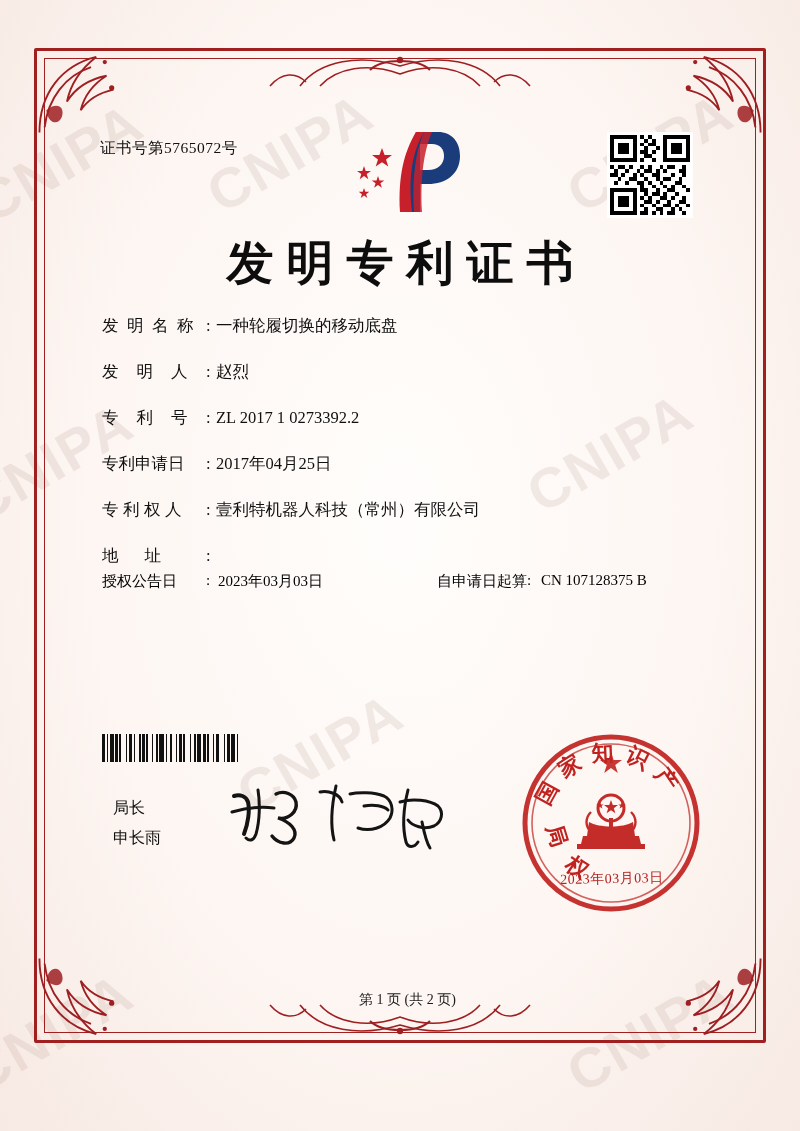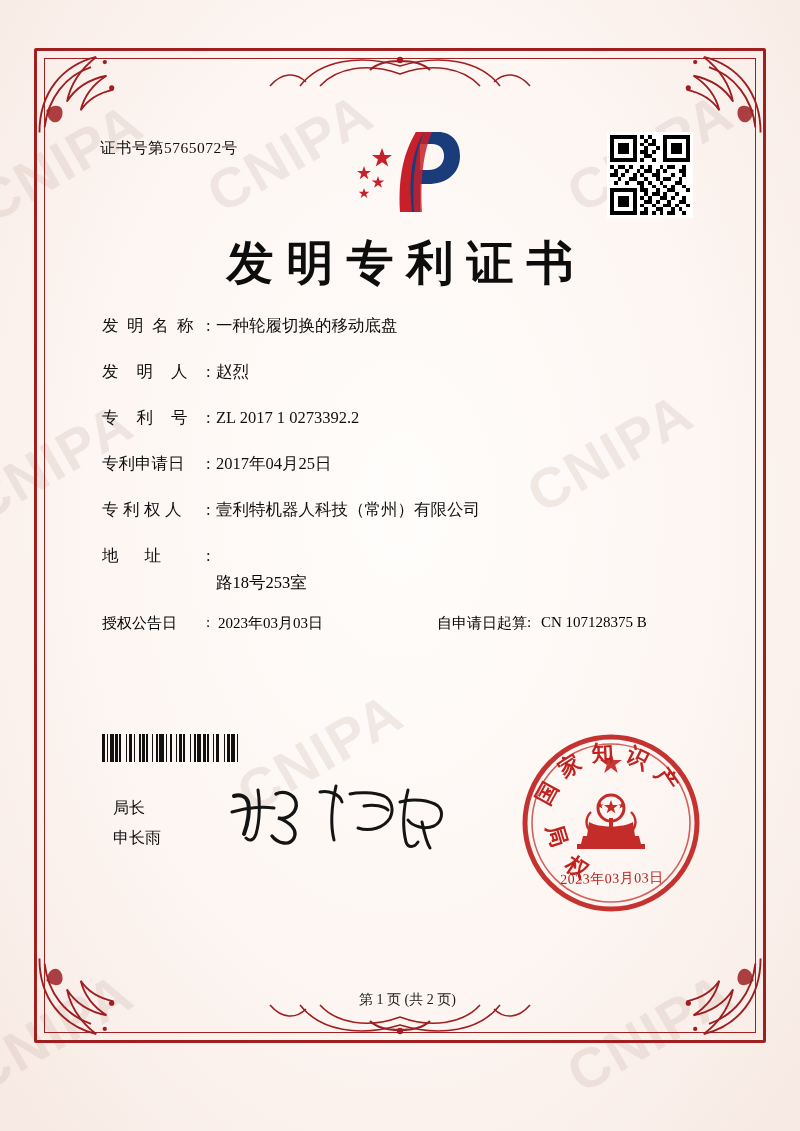--- a/index.html
+++ b/index.html
@@ -467,21 +467,20 @@
       <div class="field-row">
         <span class="field-label sp4">专利权人</span>
         <span class="field-colon">:</span>
         <span class="field-value">壹利特机器人科技（常州）有限公司</span>
       </div>
 
       <div class="field-row" style="margin-bottom:4px;">
         <span class="field-label sp5" style="letter-spacing:26px;">地址</span>
         <span class="field-colon">:</span>
       </div>
-      <div class="field-value2" style="margin-top:0; margin-bottom:20px;">路18号253室</div>
 
       <div class="row-split">
         <span class="split-left">
           <span class="field-label sp0">授权公告日</span>
           <span class="field-colon">:</span>
           <span style="margin-left:2px;">2023年03月03日</span>
         </span>
         <span class="split-right">
           <span>自申请日起算</span>
           <span class="field-colon">:</span>

